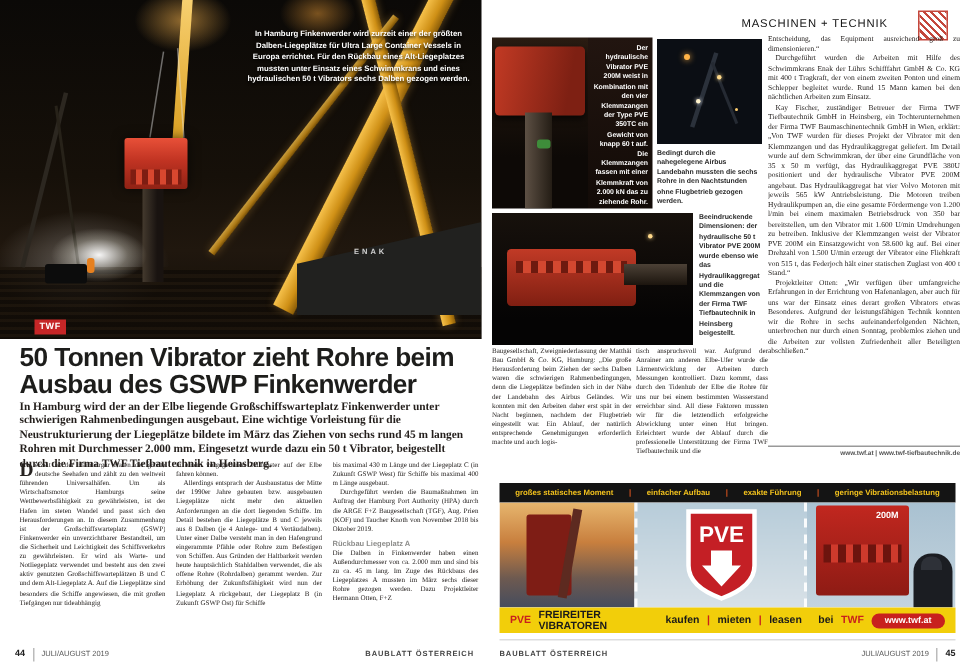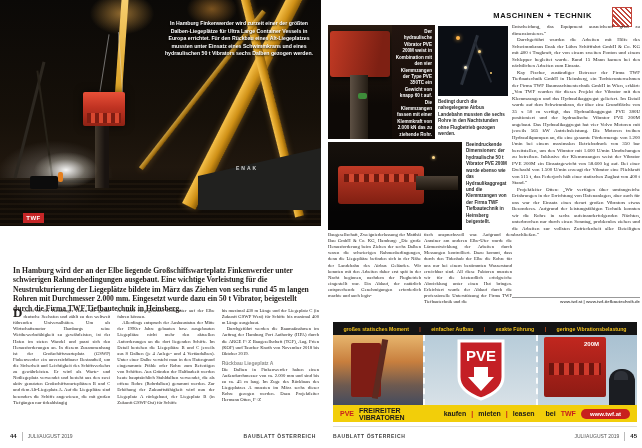--- a/index.html
+++ b/index.html
@@ -66,21 +66,21 @@
   .footer{top:430px;height:12px;display:flex;align-items:center;font-size:5px;color:#555;}
   .footer .pg{font-weight:bold;font-size:6px;color:#222;}
   .vline{width:1px;height:9px;background:#bbb;margin:0 5px;}
   .footer .brand{font-weight:bold;color:#444;letter-spacing:.6px;}
   .footer-l{left:10px;width:306px;}
   .footer-r{left:333px;width:304px;}
   .hairline{left:333px;top:426px;width:304px;height:1px;background:#ddd;}
   .ml-auto{margin-left:auto;}
 
   
-  .section-head{top:11px;right:50px;font-size:7.5px;font-weight:bold;letter-spacing:.6px;color:#111;}
+  .section-head{top:11px;right:50px;font-size:7.5px;font-weight:normal;letter-spacing:.6px;color:#111;}
   .hatch{top:7px;right:10px;width:18px;height:18px;border:1px solid #c4473c;
       background:repeating-linear-gradient(45deg,#c4473c 0 1.5px,#fff 1.5px 3.5px);}
 
   
   .photo1{left:328px;top:25px;width:64px;height:114px;overflow:hidden;
       background:linear-gradient(#2a1c12,#0d0906 70%);}
   .p1-machine{left:2px;top:6px;width:60px;height:46px;border-radius:3px;
       background:linear-gradient(100deg,#c23a24,#7e2013 80%);box-shadow:0 2px 5px rgba(0,0,0,.7);}
   .p1-pile{left:22px;top:50px;width:18px;height:64px;background:linear-gradient(90deg,#5d5044,#241d15);}
   .p1-glove{left:30px;top:68px;width:9px;height:6px;background:#3e8c3a;border-radius:2px;}
@@ -160,20 +160,21 @@
     <div class="abs pile"></div>
     <div class="abs barge"></div>
     <span class="abs barge-name">ENAK</span>
     <div class="abs flood"></div>
     <div class="abs truck"></div>
     <div class="abs worker"></div>
     <p class="abs photo-cap">In Hamburg Finkenwerder wird zurzeit einer der größten Dalben-Liegeplätze für Ultra Large Container Vessels in Europa errichtet. Für den Rückbau eines Alt-Liegeplatzes mussten unter Einsatz eines Schwimmkrans und eines hydraulischen 50 t Vibrators sechs Dalben gezogen werden.</p>
     <div class="abs twf-tag">TWF</div>
   </div>
 
+  <h1 class="abs headline">50 Tonnen Vibrator zieht Rohre beim Ausbau des GSWP Finkenwerder</h1>
   <p class="abs intro">In Hamburg wird der an der Elbe liegende Großschiffswarteplatz Finkenwerder unter schwierigen Rahmenbedingungen ausgebaut. Eine wichtige Vorleistung für die Neustrukturierung der Liegeplätze bildete im März das Ziehen von sechs rund 45 m langen Rohren mit Durchmesser 2.000 mm. Eingesetzt wurde dazu ein 50 t Vibrator, beigestellt durch die Firma TWF Tiefbautechnik in Heinsberg.</p>
 
   <div class="abs cols">
     <div class="col">
       <p><span class="dropcap">D</span><span>erzeit ist der Hamburger Hafen der größte deutsche Seehafen und zählt zu den weltweit führenden Universalhäfen. Um als Wirtschaftsmotor Hamburgs seine Wettbewerbsfähigkeit zu gewährleisten, ist der Hafen im steten Wandel und passt sich den Herausforderungen an. In diesem Zusammenhang ist der Großschiffswarteplatz (GSWP) Finkenwerder ein unverzichtbarer Bestandteil, um die Sicherheit und Leichtigkeit des Schiffsverkehrs zu gewährleisten. Er wird als Warte- und Notliegeplatz verwendet und besteht aus den zwei aktiv genutzten Großschiffswarteplätzen B und C und dem Alt-Liegeplatz A. Auf die Liegeplätze sind besonders die Schiffe angewiesen, die mit großen Tiefgängen nur tideabhängig</span></p>
     </div>
     <div class="col">
       <p>in einem vorgegebenen Zeitfenster auf der Elbe fahren können.</p>
       <p class="ind">Allerdings entsprach der Ausbaustatus der Mitte der 1990er Jahre gebauten bzw. ausgebauten Liegeplätze nicht mehr den aktuellen Anforderungen an die dort liegenden Schiffe. Im Detail bestehen die Liegeplätze B und C jeweils aus 8 Dalben (je 4 Anlege- und 4 Vertäudalben). Unter einer Dalbe versteht man in den Hafengrund eingerammte Pfähle oder Rohre zum Befestigen von Schiffen. Aus Gründen der Haltbarkeit werden heute hauptsächlich Stahldalben verwendet, die als offene Rohre (Rohrdalben) gerammt werden. Zur Erhöhung der Zukunftsfähigkeit wird nun der Liegeplatz A rückgebaut, der Liegeplatz B (in Zukunft GSWP Ost) für Schiffe</p>
     </div>

